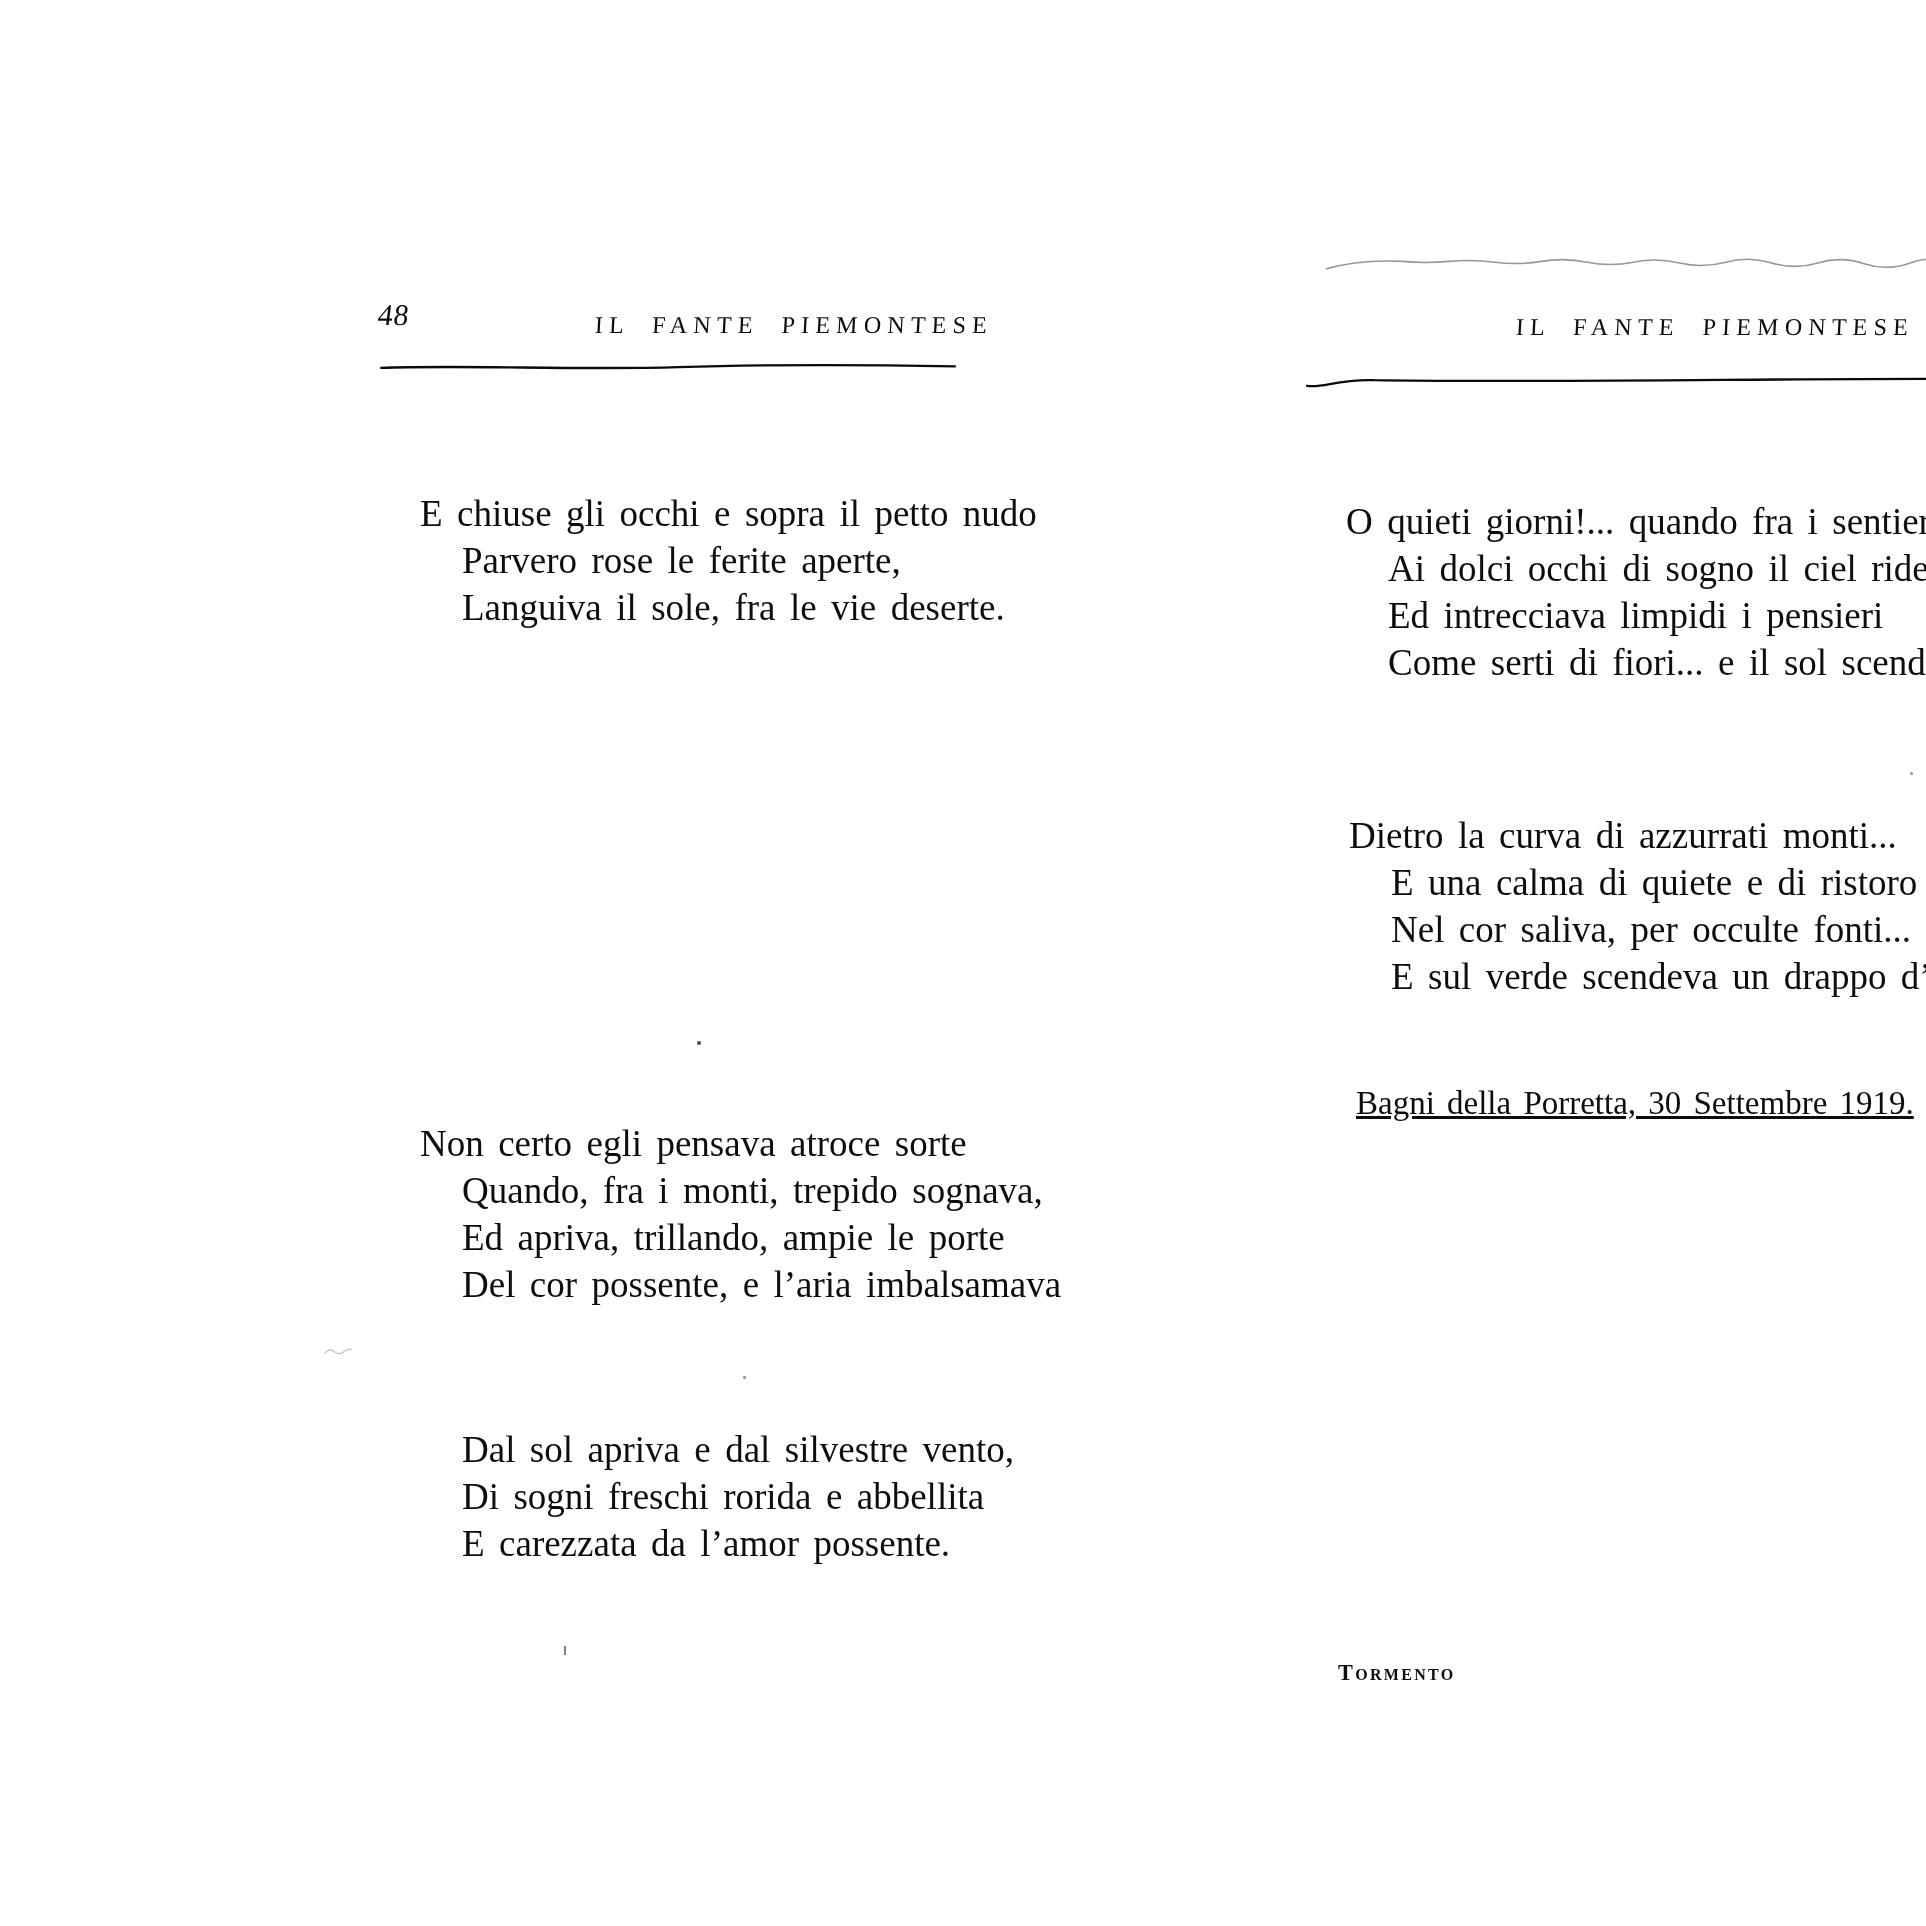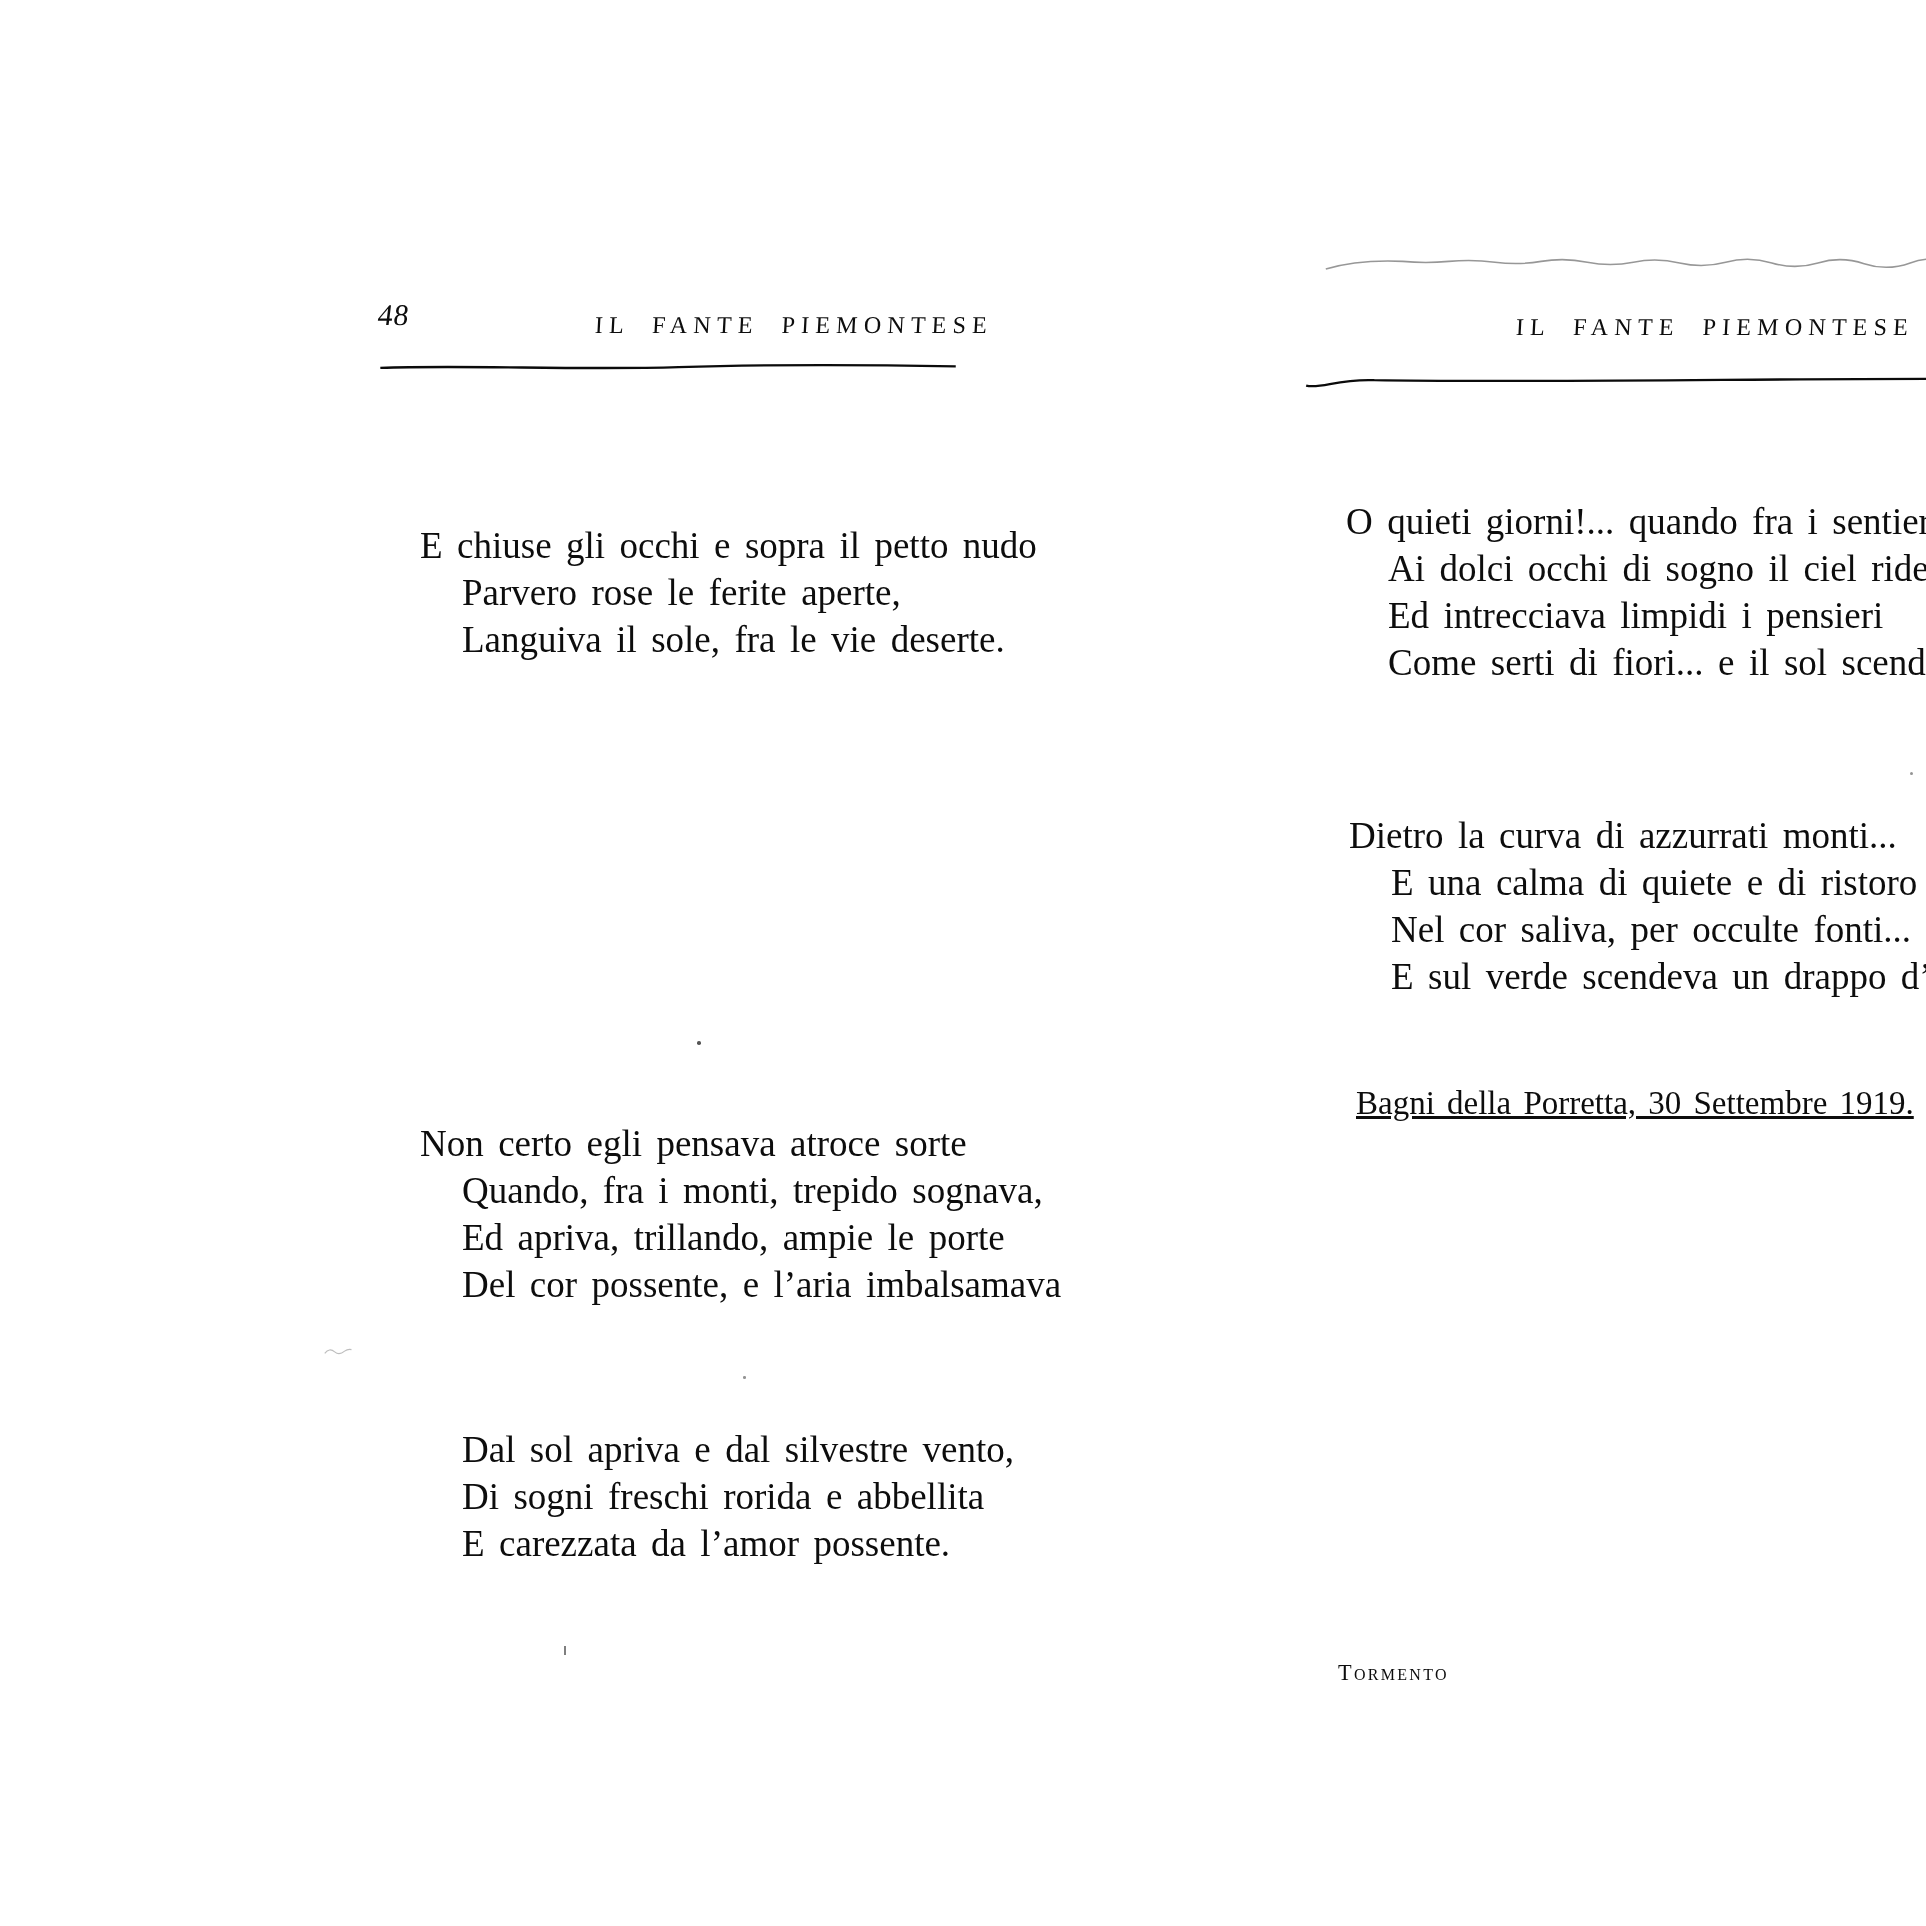--- a/index.html
+++ b/index.html
@@ -9,21 +9,21 @@
     overflow:hidden;
   }
   .abs { position:absolute; }
   .pagenum { font-size:30px; line-height:1; transform:skewX(-7deg); letter-spacing:0.8px; }
   .runhead { font-size:24px; line-height:1; letter-spacing:6.2px; word-spacing:10.8px; white-space:nowrap; }
   .runhead.centered { transform:translateX(-50%) skewX(-3deg); }
   .poem { font-size:37px; line-height:47px; white-space:nowrap; word-spacing:0.14em; }
   .poem .line { height:47px; }
   .poem .indent { padding-left:42px; }
   .dateline { font-size:33px; line-height:1; white-space:nowrap; word-spacing:0.12em; }
-  .catchword { font-size:22.3px; line-height:1; font-variant:small-caps; font-weight:400; letter-spacing:2.3px; }
+  .catchword { font-size:22.3px; line-height:1; font-variant:small-caps; font-weight:700; letter-spacing:2.3px; }
   .dot { border-radius:50%; background:#2a2a2a; }
   .tick { background:#2a2a2a; }
   svg { display:block; }
 </style>
 </head>
 <body>
 
 <div id="scan">
 
   <div class="abs pagenum" style="left:378px; top:300px;">48</div>
@@ -35,21 +35,21 @@
   <div class="abs runhead centered" style="left:1715px; top:315px;">IL FANTE PIEMONTESE</div>
 
   <svg class="abs" style="left:1305px; top:374px;" width="822" height="18.5" viewBox="0 0 2135 48">
     <path d="M3,30 C 40,40 85,12 180,16 C 620,24 1450,8 1820,14 S 2080,12 2130,14" stroke="#0b0b0b" stroke-width="6" fill="none"></path>
   </svg>
 
   <svg class="abs" style="left:1325px; top:256px; opacity:.45;" width="836" height="17.7" viewBox="0 0 2170 46">
     <path d="M0,34 C 40,22 110,10 200,14 q 60,6 120,0 t 120,2 t 120,-2 t 120,2 t 120,0 t 120,2 t 120,-2 t 120,2 t 120,0 t 120,2 t 120,-2 t 120,2 t 120,0 t 120,2 t 120,-2 t 120,2" stroke="#1a1a1a" stroke-width="4" fill="none"></path>
   </svg>
 
-  <div class="abs poem" style="left:420px; top:490px;margin-top:32px;">
+  <div class="abs poem" style="left:420px; top:490px;">
     <div class="line">E chiuse gli occhi e sopra il petto nudo</div>
     <div class="line indent">Parvero rose le ferite aperte,</div>
     <div class="line indent">Languiva il sole, fra le vie deserte.</div>
   </div>
 
 
   <div class="abs poem" style="left:420px; top:1120px;">
     <div class="line">Non certo egli pensava atroce sorte</div>
     <div class="line indent">Quando, fra i monti, trepido sognava,</div>
     <div class="line indent">Ed apriva, trillando, ampie le porte</div>

